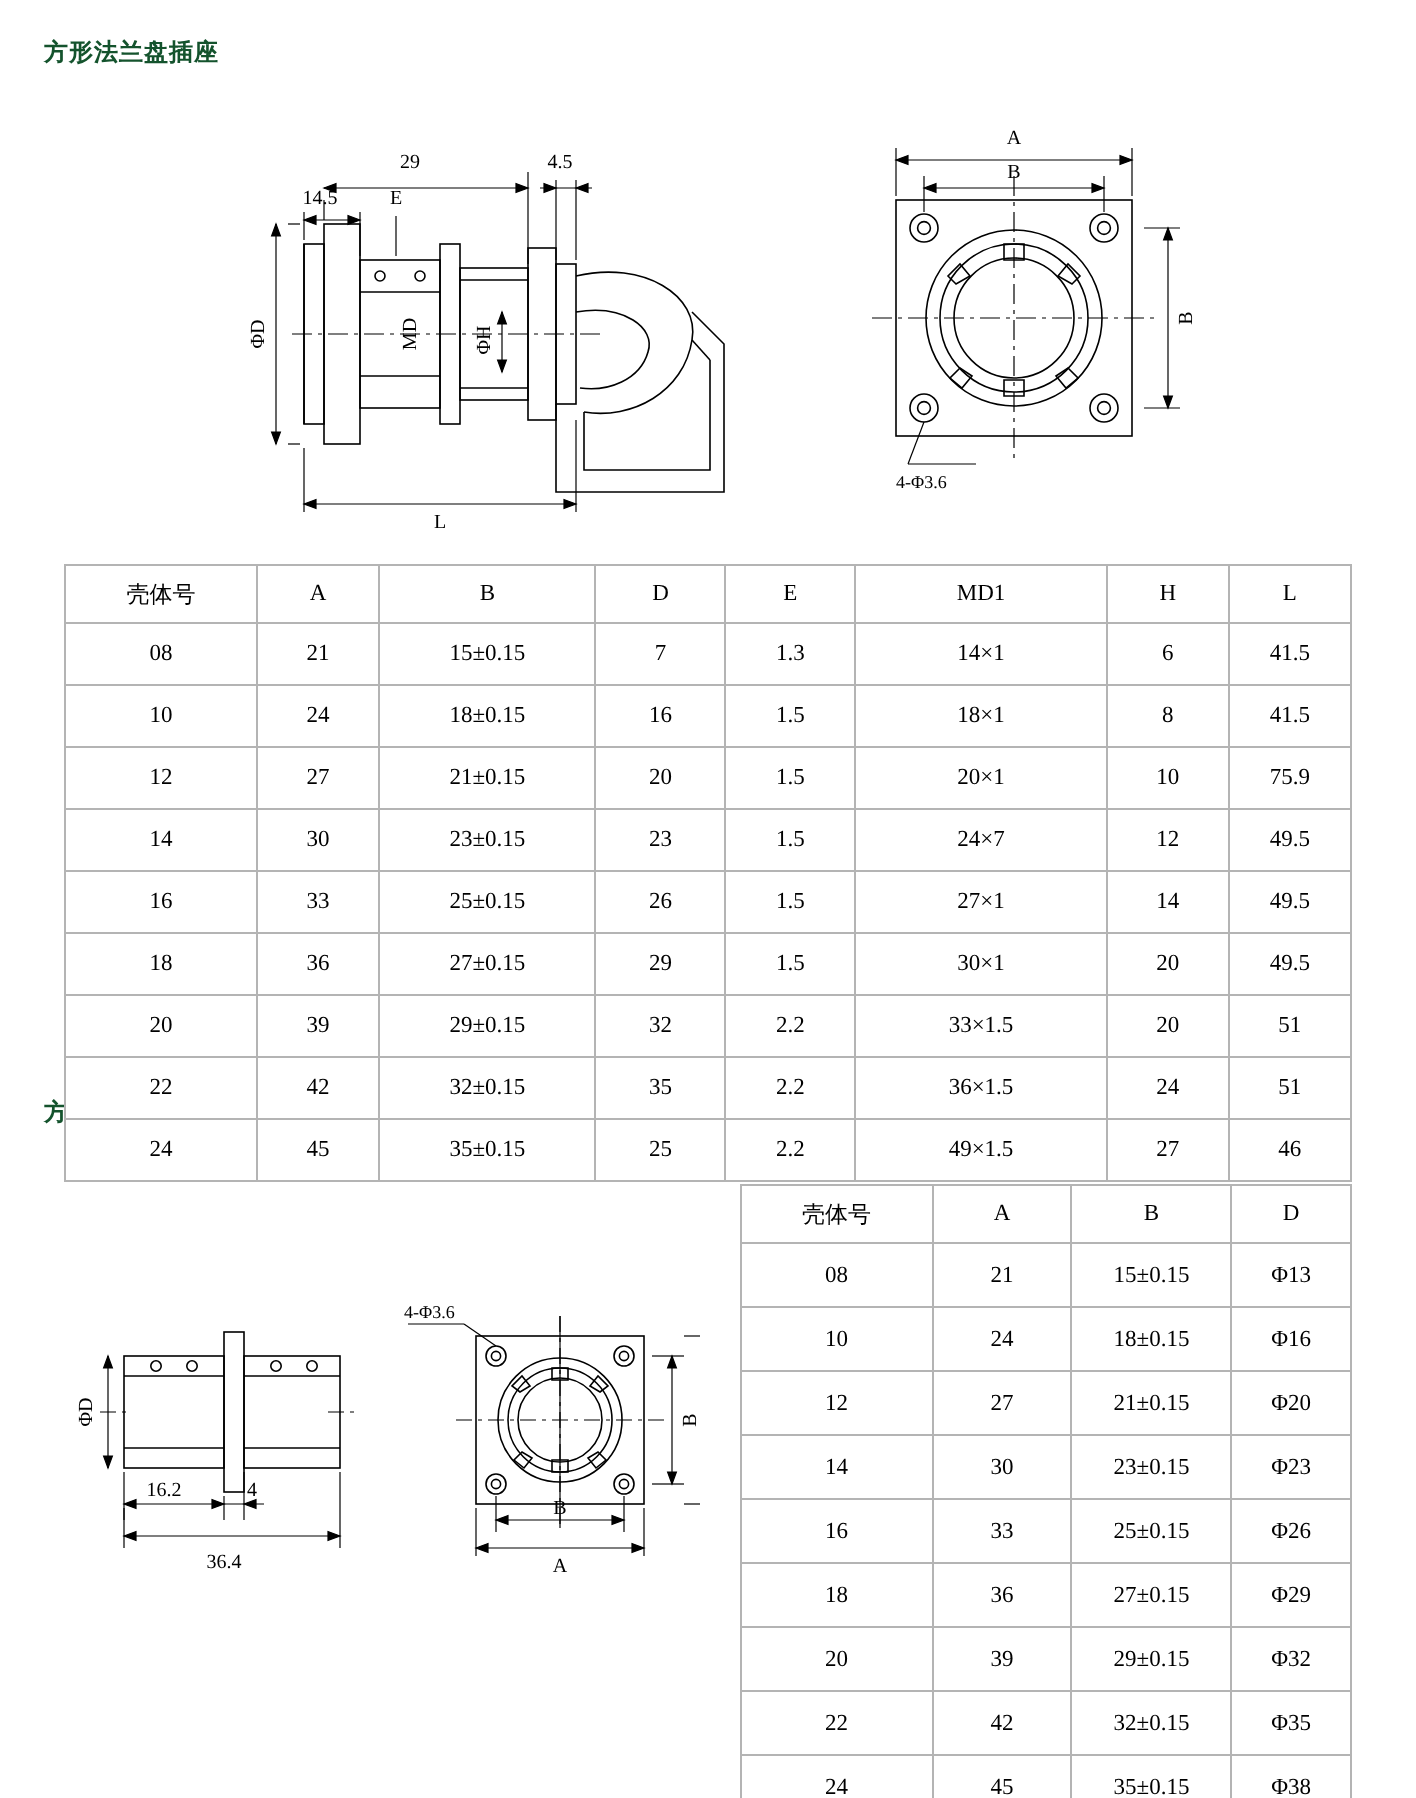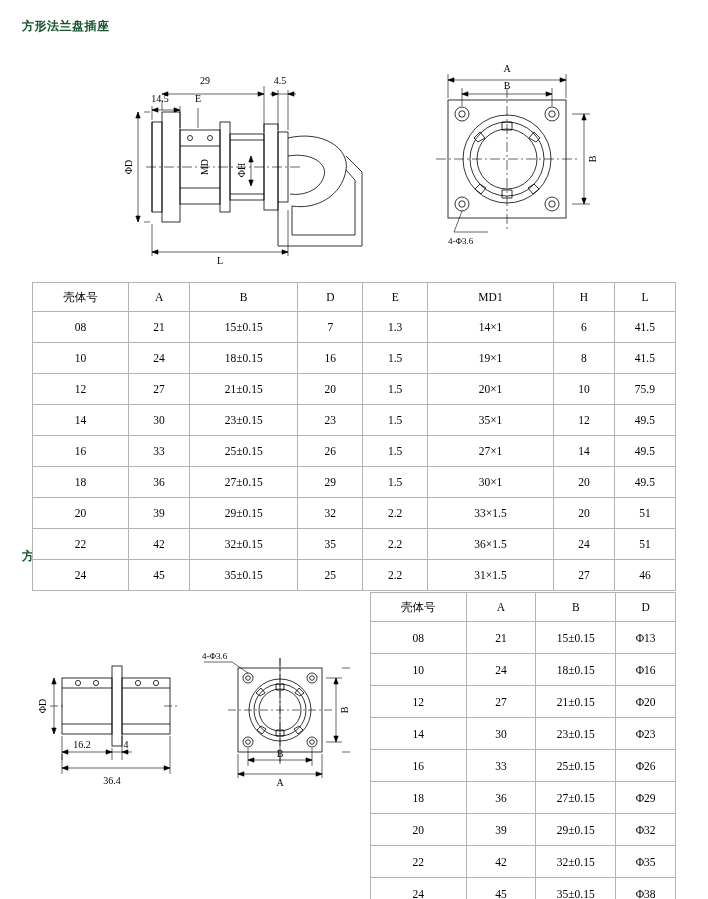--- a/index.html
+++ b/index.html
@@ -224,41 +224,41 @@
       <td>14×1</td>
       <td>6</td>
       <td>41.5</td>
     </tr>
     <tr>
       <td>10</td>
       <td>24</td>
       <td>18±0.15</td>
       <td>16</td>
       <td>1.5</td>
-      <td>19×1</td>
+      <td>18×1</td>
       <td>8</td>
       <td>41.5</td>
     </tr>
     <tr>
       <td>12</td>
       <td>27</td>
       <td>21±0.15</td>
       <td>20</td>
       <td>1.5</td>
       <td>20×1</td>
       <td>10</td>
       <td>75.9</td>
     </tr>
     <tr>
       <td>14</td>
       <td>30</td>
       <td>23±0.15</td>
       <td>23</td>
       <td>1.5</td>
-      <td>35×1</td>
+      <td>24×7</td>
       <td>12</td>
       <td>49.5</td>
     </tr>
     <tr>
       <td>16</td>
       <td>33</td>
       <td>25±0.15</td>
       <td>26</td>
       <td>1.5</td>
       <td>27×1</td>
@@ -294,21 +294,21 @@
       <td>36×1.5</td>
       <td>24</td>
       <td>51</td>
     </tr>
     <tr>
       <td>24</td>
       <td>45</td>
       <td>35±0.15</td>
       <td>25</td>
       <td>2.2</td>
-      <td>31×1.5</td>
+      <td>49×1.5</td>
       <td>27</td>
       <td>46</td>
     </tr>
   </tbody>
 </table>
 
 <svg class="draw" id="dwg2-side" style="left:20px;top:648px;" width="170" height="140" viewBox="0 0 170 140">
   <g fill="none" stroke="#000" stroke-width="0.8">
     <rect x="42" y="30" width="50" height="56"></rect>
     <rect x="92" y="18" width="10" height="80"></rect>

